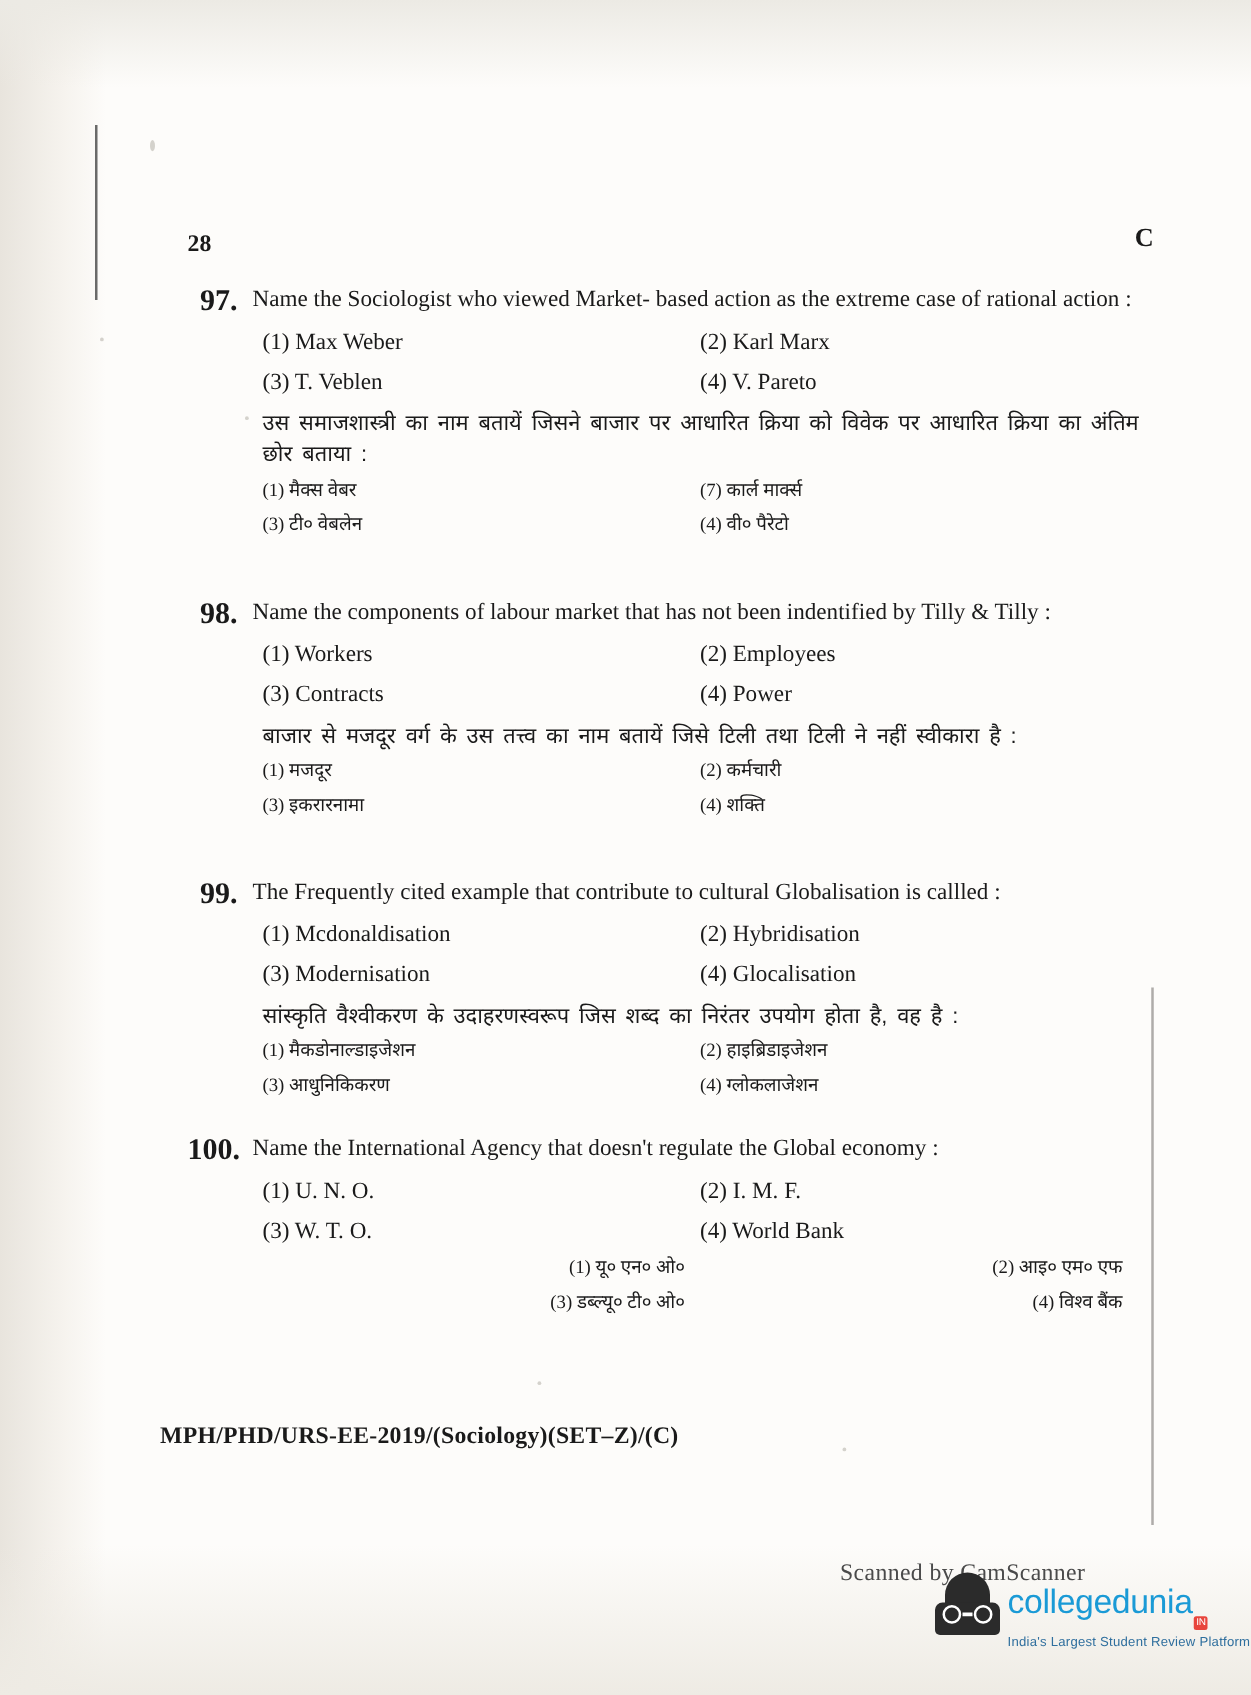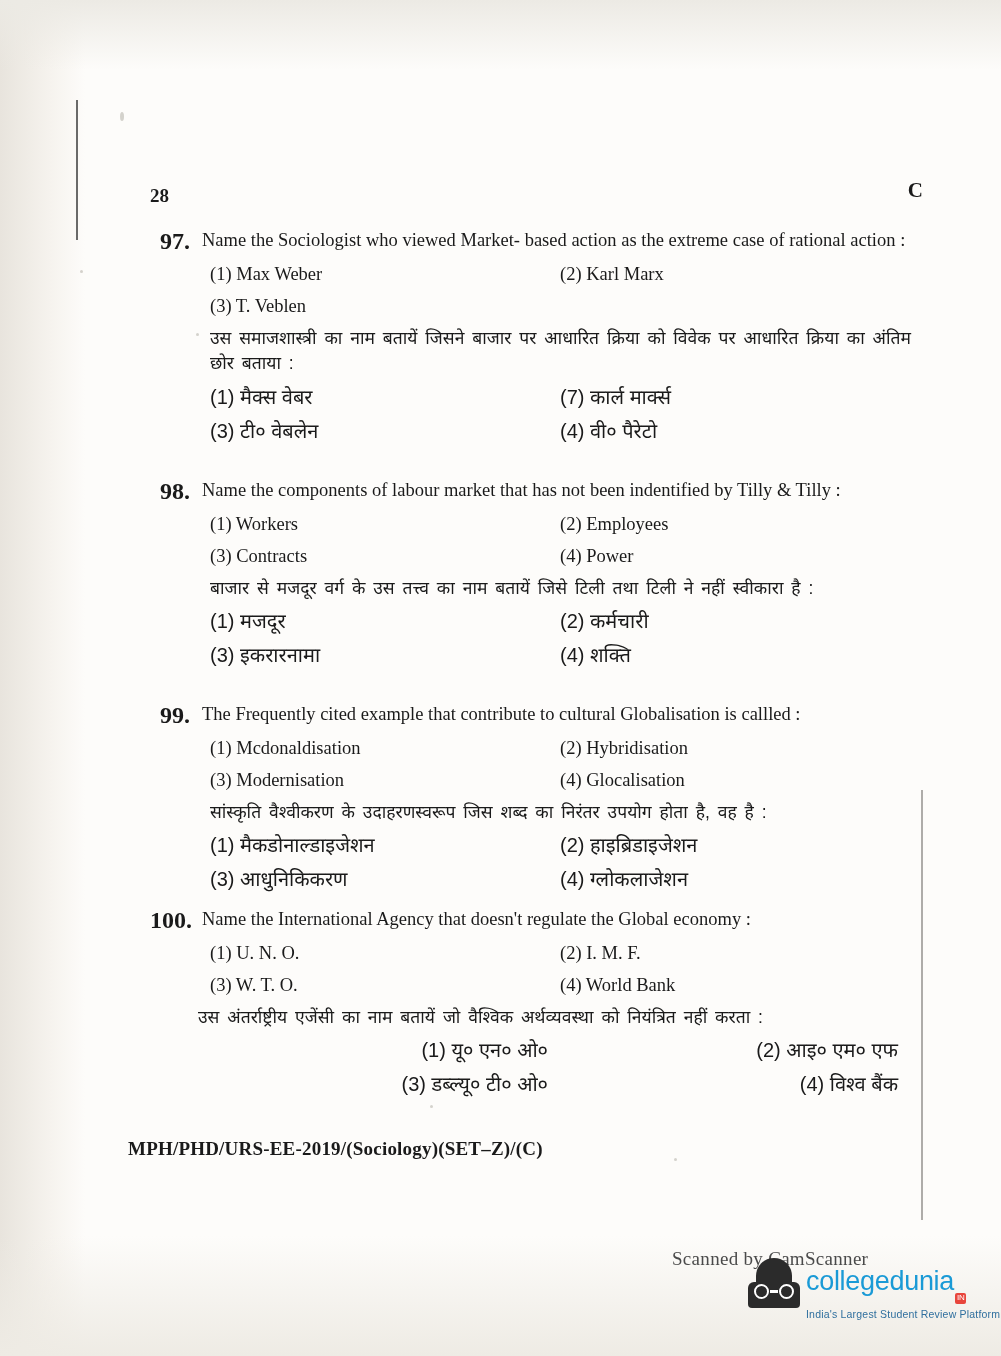--- a/index.html
+++ b/index.html
@@ -119,22 +119,22 @@
   .hindi-stem {
     margin-left: 60px;
     margin-top: 6px;
     font-family: "Liberation Sans", sans-serif;
     font-size: 17.5px;
     line-height: 1.45;
     width: 730px;
     word-spacing: 3px;
   }
   .opts.hindi-opts .opt {
-    font-family: Liberation Sans, sans-serif;
-    font-size: 20px;
+    font-family: Liberation Serif, serif;
+    font-size: 15px;
   }
 
   .footer-code {
     position: absolute;
     left: 128px;
     top: 1138px;
     font-size: 19px;
     font-weight: bold;
     letter-spacing: .2px;
   }
@@ -255,20 +255,21 @@
         <div class="qnum">97.</div>
         <div class="qtext">Name the  Sociologist who viewed Market- based action as the extreme case of rational action :</div>
       </div>
       <div class="opts">
         <div class="optrow">
           <div class="opt">(1)  Max Weber</div>
           <div class="opt">(2)  Karl Marx</div>
         </div>
         <div class="optrow">
           <div class="opt">(3)  T. Veblen</div>
+          <div class="opt">(4)  V. Pareto</div>
         </div>
       </div>
       <div class="hindi-stem">उस समाजशास्त्री का नाम बतायें जिसने बाजार पर आधारित क्रिया को विवेक पर आधारित क्रिया का अंतिम छोर बताया :</div>
       <div class="opts hindi-opts">
         <div class="optrow">
           <div class="opt">(1)  मैक्स वेबर</div>
           <div class="opt">(7)  कार्ल मार्क्स</div>
         </div>
         <div class="optrow">
           <div class="opt">(3)  टी० वेबलेन</div>
@@ -341,21 +342,20 @@
       <div class="opts">
         <div class="optrow">
           <div class="opt">(1)  U. N. O.</div>
           <div class="opt">(2)  I. M.  F.</div>
         </div>
         <div class="optrow">
           <div class="opt">(3)  W. T. O.</div>
           <div class="opt">(4)  World Bank</div>
         </div>
       </div>
-      <div class="hindi-stem" style="margin-left:48px;">उस अंतर्राष्ट्रीय एजेंसी का नाम बतायें जो वैश्विक अर्थव्यवस्था को नियंत्रित नहीं करता :</div>
       <div class="opts hindi-opts" style="margin-left:48px;text-align:right;">
         <div class="optrow">
           <div class="opt">(1)  यू० एन० ओ०</div>
           <div class="opt">(2)  आइ० एम० एफ</div>
         </div>
         <div class="optrow">
           <div class="opt">(3)  डब्ल्यू० टी० ओ०</div>
           <div class="opt">(4)  विश्व बैंक</div>
         </div>
       </div>

